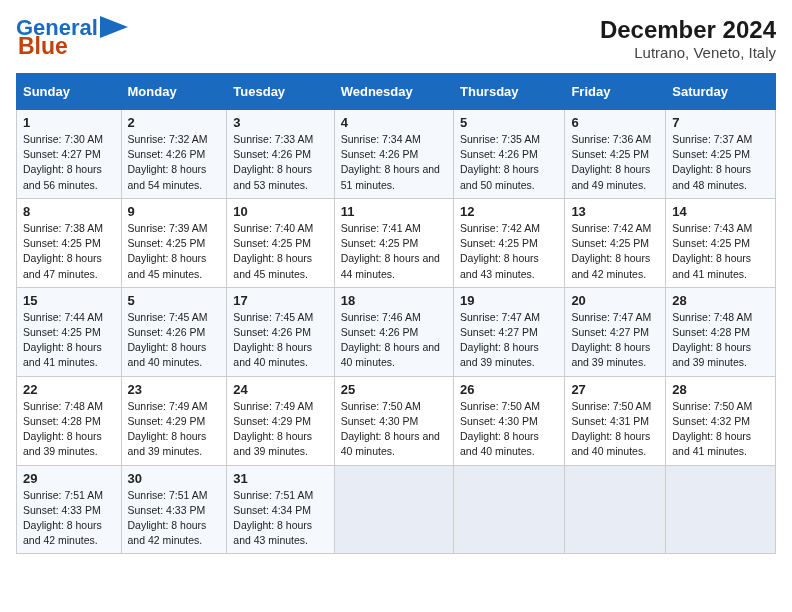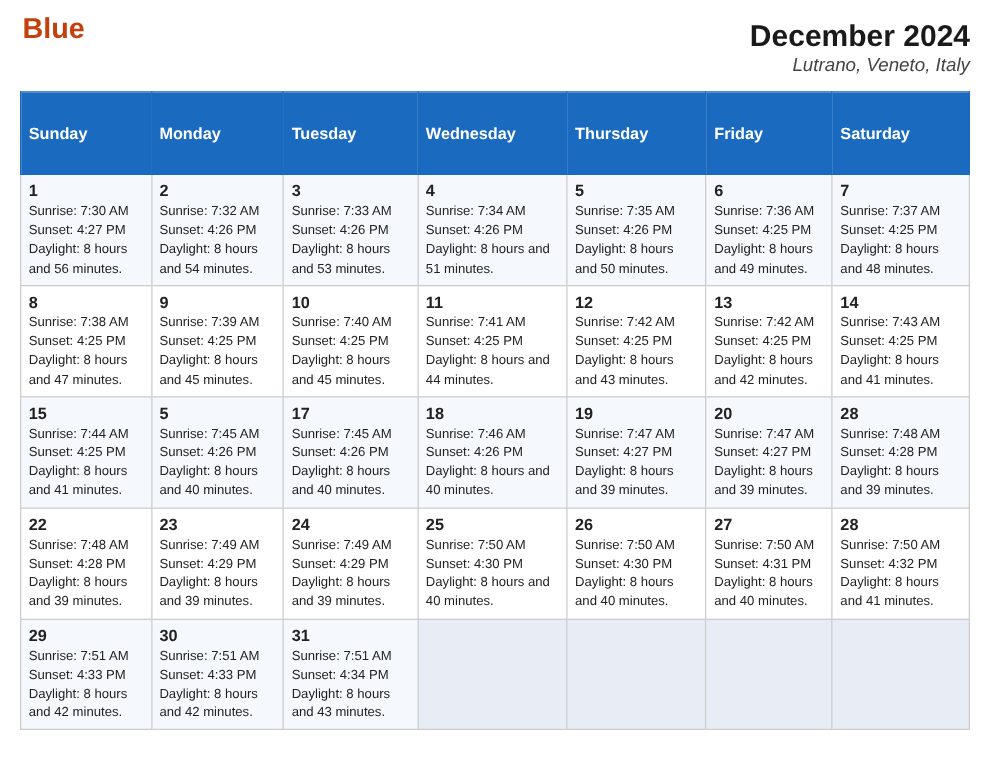--- a/index.html
+++ b/index.html
@@ -32,31 +32,30 @@
       text-align: right;
     }
     .main-title {
       font-size: 24px;
       font-weight: bold;
       color: #1a1a1a;
     }
     .subtitle {
       font-size: 15px;
       color: #444;
-      font-style: italic;
     }
     table {
       width: 100%;
       border-collapse: collapse;
       font-size: 11px;
     }
     thead tr th {
       background: #1a6abf;
       color: #fff;
-      padding: 25px 6px;
+      padding: 10px 6px;
       font-size: 13px;
       font-weight: bold;
       text-align: left;
       border: 1px solid #1a6abf;
     }
     tbody tr td {
       vertical-align: top;
       padding: 5px 6px;
       border: 1px solid #ccc;
       background: #fff;
@@ -82,20 +81,28 @@
     }
     .empty-cell {
       background: #e8edf5 !important;
     }
   </style>
 </head>
 <body>
 
 <div class="header">
   <div class="logo">
+    <div style="display:flex;align-items:center;">
+      <span class="logo-text">
+        <span class="blue">General</span>
+      </span>
+      <svg width="28" height="22" viewBox="0 0 28 22" style="margin-left:2px;margin-top:-2px;">
+        <polygon points="0,0 28,11 0,22" fill="#1a6abf"></polygon>
+      </svg>
+    </div>
     <span class="logo-text" style="color:#c2410c;font-size:23px;font-weight:bold;margin-top:-6px;margin-left:2px;">Blue</span>
   </div>
   <div class="title-block">
     <div class="main-title">December 2024</div>
     <div class="subtitle">Lutrano, Veneto, Italy</div>
   </div>
 </div>
 
 <table>
   <thead>

